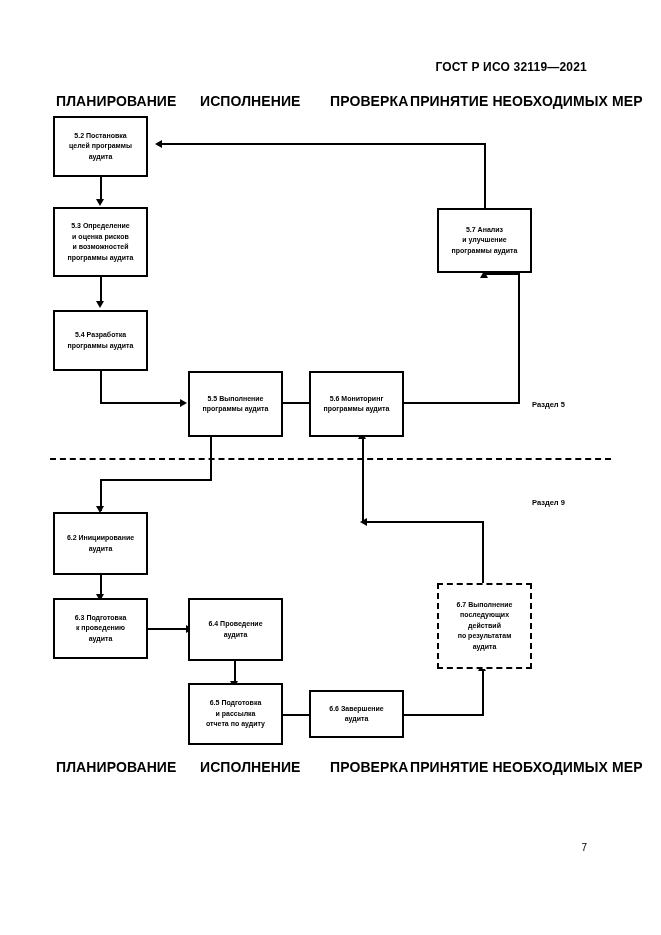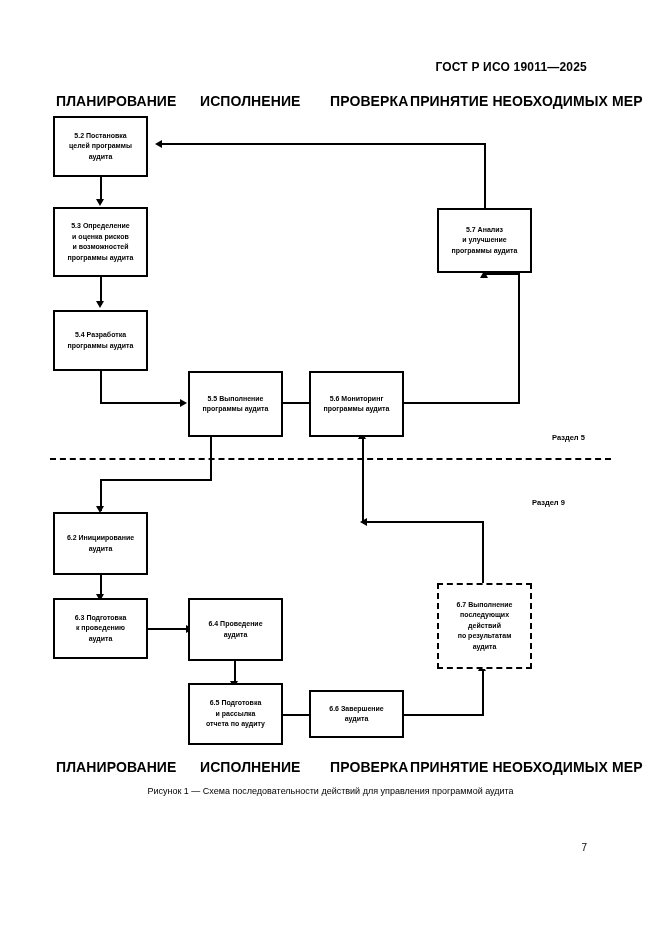--- a/index.html
+++ b/index.html
@@ -114,28 +114,28 @@
     right: 74px;
     top: 842px;
     font-size: 10px;
   }
 </style>
 </head>
 <body>
 
 <div id="page">
 
-  <div class="hdr">ГОСТ Р ИСО 19011—2025</div>
+  <div class="hdr">ГОСТ Р ИСО 32119—2021</div>
 
   <div class="colhdr" style="left:56px; top:93px;">ПЛАНИРОВАНИЕ</div>
   <div class="colhdr" style="left:200px; top:93px;">ИСПОЛНЕНИЕ</div>
   <div class="colhdr" style="left:330px; top:93px;">ПРОВЕРКА</div>
   <div class="colhdr" style="left:410px; top:93px;">ПРИНЯТИЕ НЕОБХОДИМЫХ МЕР</div>
 
-  <div class="sect" style="left:532px; top:433px;margin-left:20px;">Раздел 5</div>
+  <div class="sect" style="left:532px; top:400px;">Раздел 5</div>
   <div class="sect" style="left:532px; top:498px;">Раздел 9</div>
 
   <div class="ln lnv" style="left:100px; top:177px; height:26px;"></div>
   <div class="arrow ar-down" style="left:96px; top:199px;"></div>
 
   <div class="ln lnv" style="left:100px; top:277px; height:28px;"></div>
   <div class="arrow ar-down" style="left:96px; top:301px;"></div>
 
   <div class="ln lnv" style="left:100px; top:371px; height:33px;"></div>
   <div class="ln lnh" style="left:100px; top:402px; width:85px;"></div>
@@ -273,17 +273,16 @@
       <span>по результатам</span>
       <span>аудита</span>
     </div>
   </div>
 
   <div class="colhdr" style="left:56px; top:759px;">ПЛАНИРОВАНИЕ</div>
   <div class="colhdr" style="left:200px; top:759px;">ИСПОЛНЕНИЕ</div>
   <div class="colhdr" style="left:330px; top:759px;">ПРОВЕРКА</div>
   <div class="colhdr" style="left:410px; top:759px;">ПРИНЯТИЕ НЕОБХОДИМЫХ МЕР</div>
 
-  <div class="caption">Рисунок 1 — Схема последовательности действий для управления программой аудита</div>
 
   <div class="pageno">7</div>
 
 </div>
 
 </body></html>

